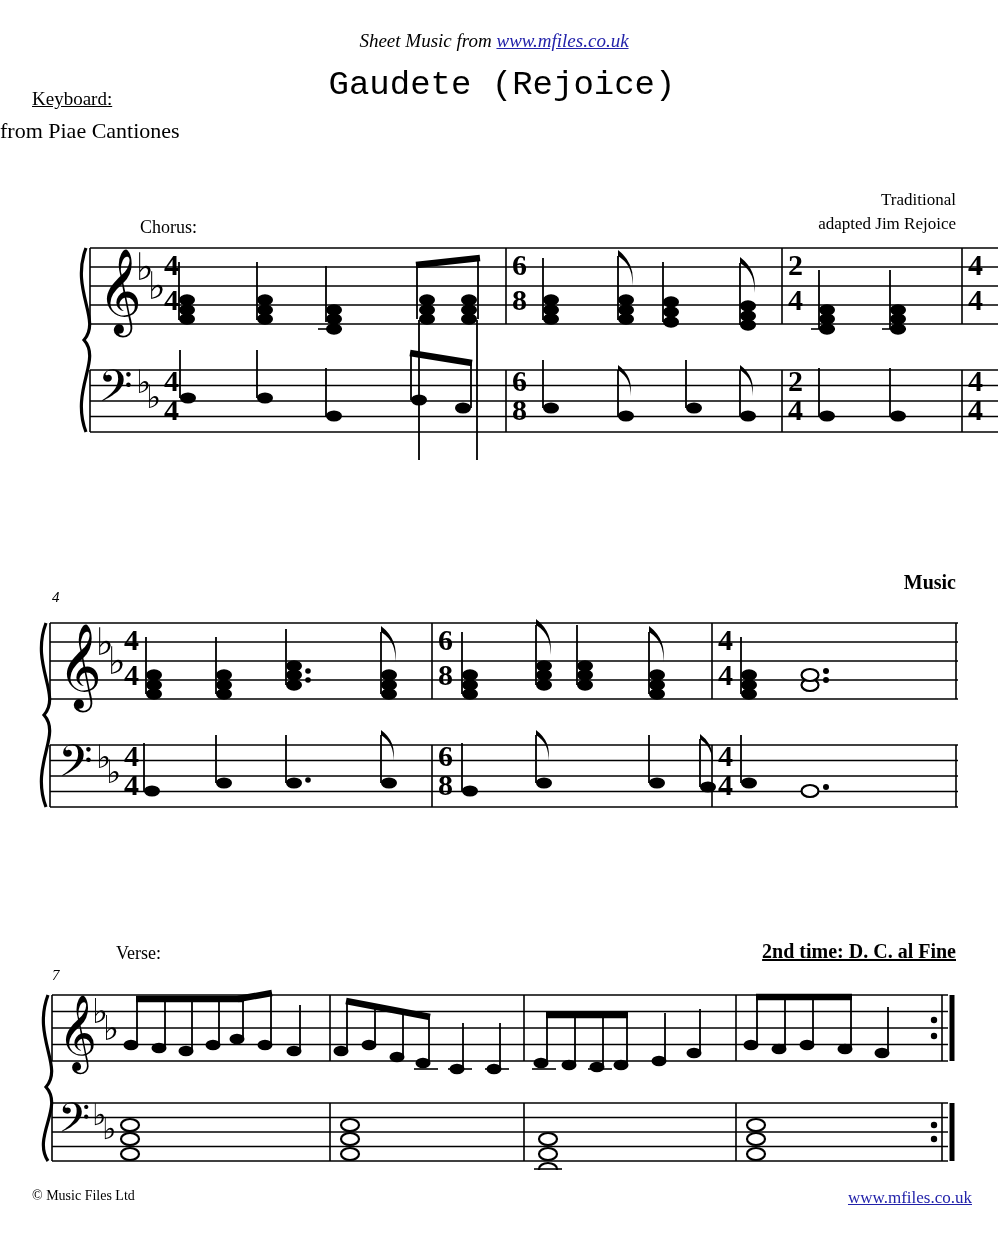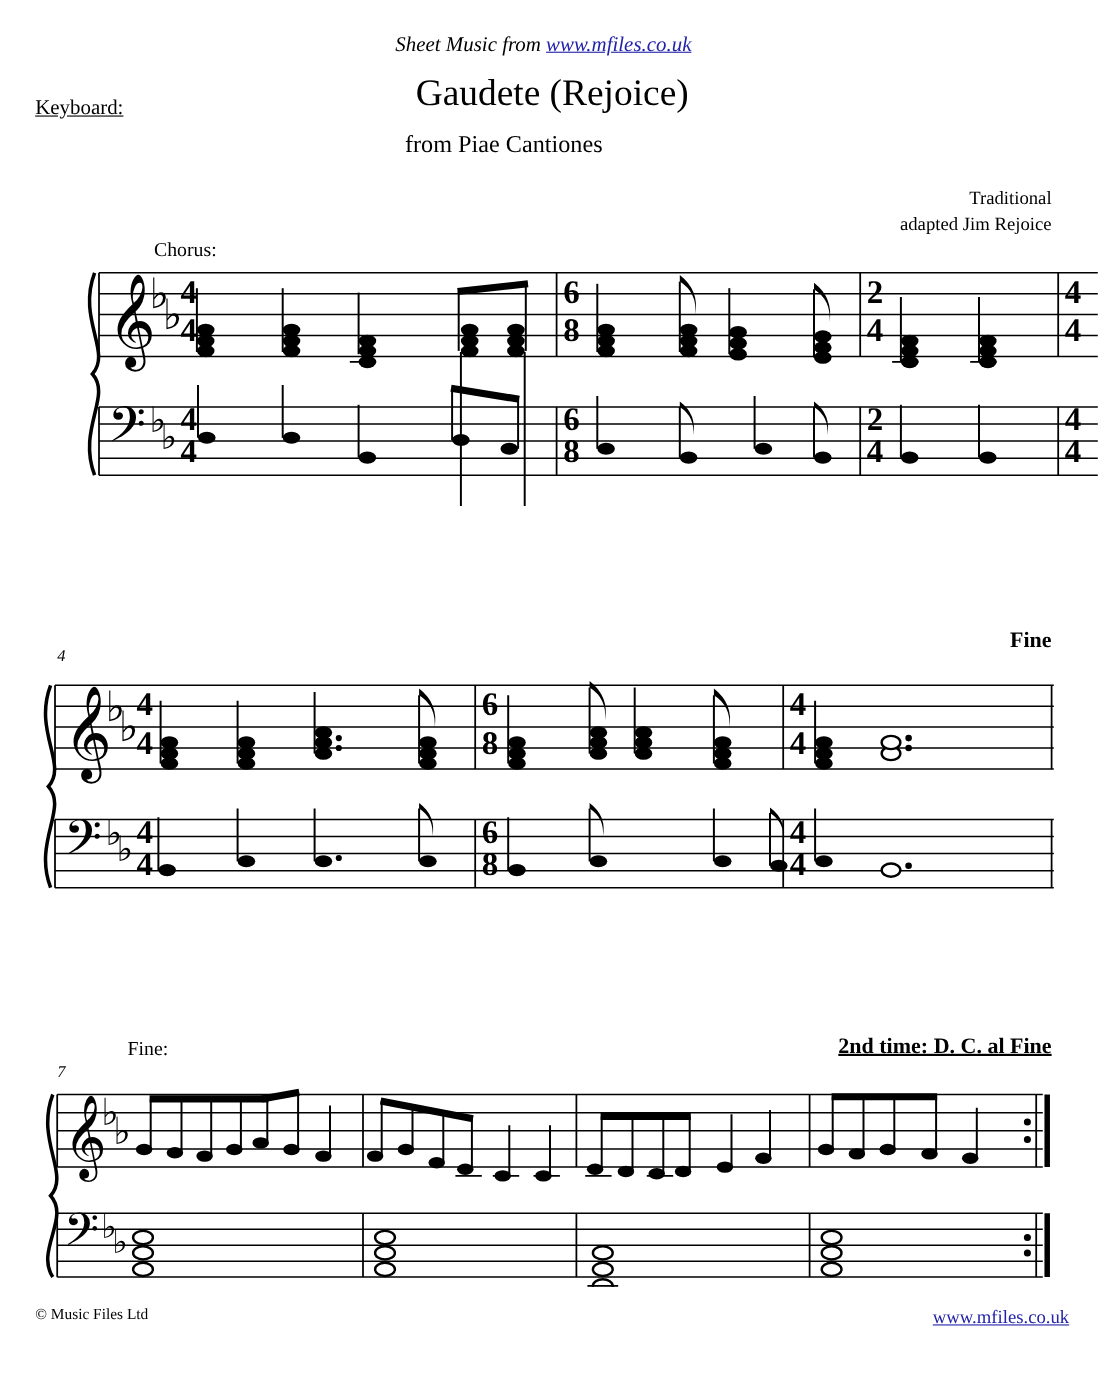--- a/index.html
+++ b/index.html
@@ -31,43 +31,43 @@
     text-decoration: underline;
     font-style: italic;
   }
   .doc-title {
     position: absolute;
     top: 66px;
     left: 0;
     width: 1004px;
     text-align: center;
     font-size: 34px;
+    font-family: Liberation Mono, monospace;
   }
   .doc-subtitle {
     position: absolute;
     top: 118px;
     left: 0;
     width: 868px;
-    text-align: center;
     font-size: 22px;
-    padding-left: 24px;
   }
   .keyboard-label {
     position: absolute;
     top: 88px;
     left: 32px;
     font-size: 19px;
     font-weight: normal;
     text-decoration: underline;
   }
   .credit {
     position: absolute;
     right: 48px;
     text-align: right;
     font-size: 17px;
+    margin-top: 20px;
   }
   .credit.line1 { top: 170px; }
   .credit.line2 { top: 194px; }
 
   
   .footer-left {
     position: absolute;
     left: 32px;
     top: 1188px;
     font-size: 14px;
@@ -304,21 +304,21 @@
 
     <text class="timesig" x="928" y="45">4</text>
     <text class="timesig" x="928" y="80">4</text>
     <text class="timesig" x="928" y="161">4</text>
     <text class="timesig" x="928" y="190">4</text>
   </svg>
 </div>
 
 <div class="system sys2">
   <div class="sys-num" style="left:52px; top:14px;">4</div>
-  <div class="marking-bold" style="right:48px; top:-4px;">Fine</div>
+  <div class="marking-bold" style="right:48px; top:-4px;">Music</div>
 
   <svg width="1004" height="240" viewBox="0 0 1004 240">
     <path class="brace" d="M 46 48 C 30 90, 62 120, 44 140 C 62 160, 30 190, 46 232"></path>
     <line class="barline" x1="50" y1="48" x2="50" y2="124"></line>
     <line class="barline" x1="50" y1="170" x2="50" y2="232"></line>
 
     <g class="stafflines">
       <line x1="50" y1="48" x2="958" y2="48"></line>
       <line x1="50" y1="67" x2="958" y2="67"></line>
       <line x1="50" y1="86" x2="958" y2="86"></line>
@@ -447,21 +447,21 @@
       <circle class="dot" cx="826" cy="212" r="3"></circle>
     </g>
 
     <line class="barline" x1="956" y1="48" x2="956" y2="124"></line>
     <line class="barline" x1="956" y1="170" x2="956" y2="232"></line>
   </svg>
 </div>
 
 <div class="system sys3">
   <div class="sys-num" style="left:52px; top:32px;">7</div>
-  <div class="sys-label" style="left:116px; top:8px;">Fine:</div>
+  <div class="sys-label" style="left:116px; top:8px;">Verse:</div>
   <div class="marking-bold" style="right:48px; top:5px;text-decoration:underline;">2nd time: D. C. al Fine</div>
 
   <svg width="1004" height="235" viewBox="0 0 1004 235">
     <path class="brace" d="M 48 60 C 32 102, 64 132, 46 152 C 64 172, 32 202, 48 226"></path>
     <line class="barline" x1="52" y1="60" x2="52" y2="126"></line>
     <line class="barline" x1="52" y1="168" x2="52" y2="226"></line>
 
     <g class="stafflines">
       <line x1="52" y1="60" x2="948" y2="60"></line>
       <line x1="52" y1="76.5" x2="948" y2="76.5"></line>

